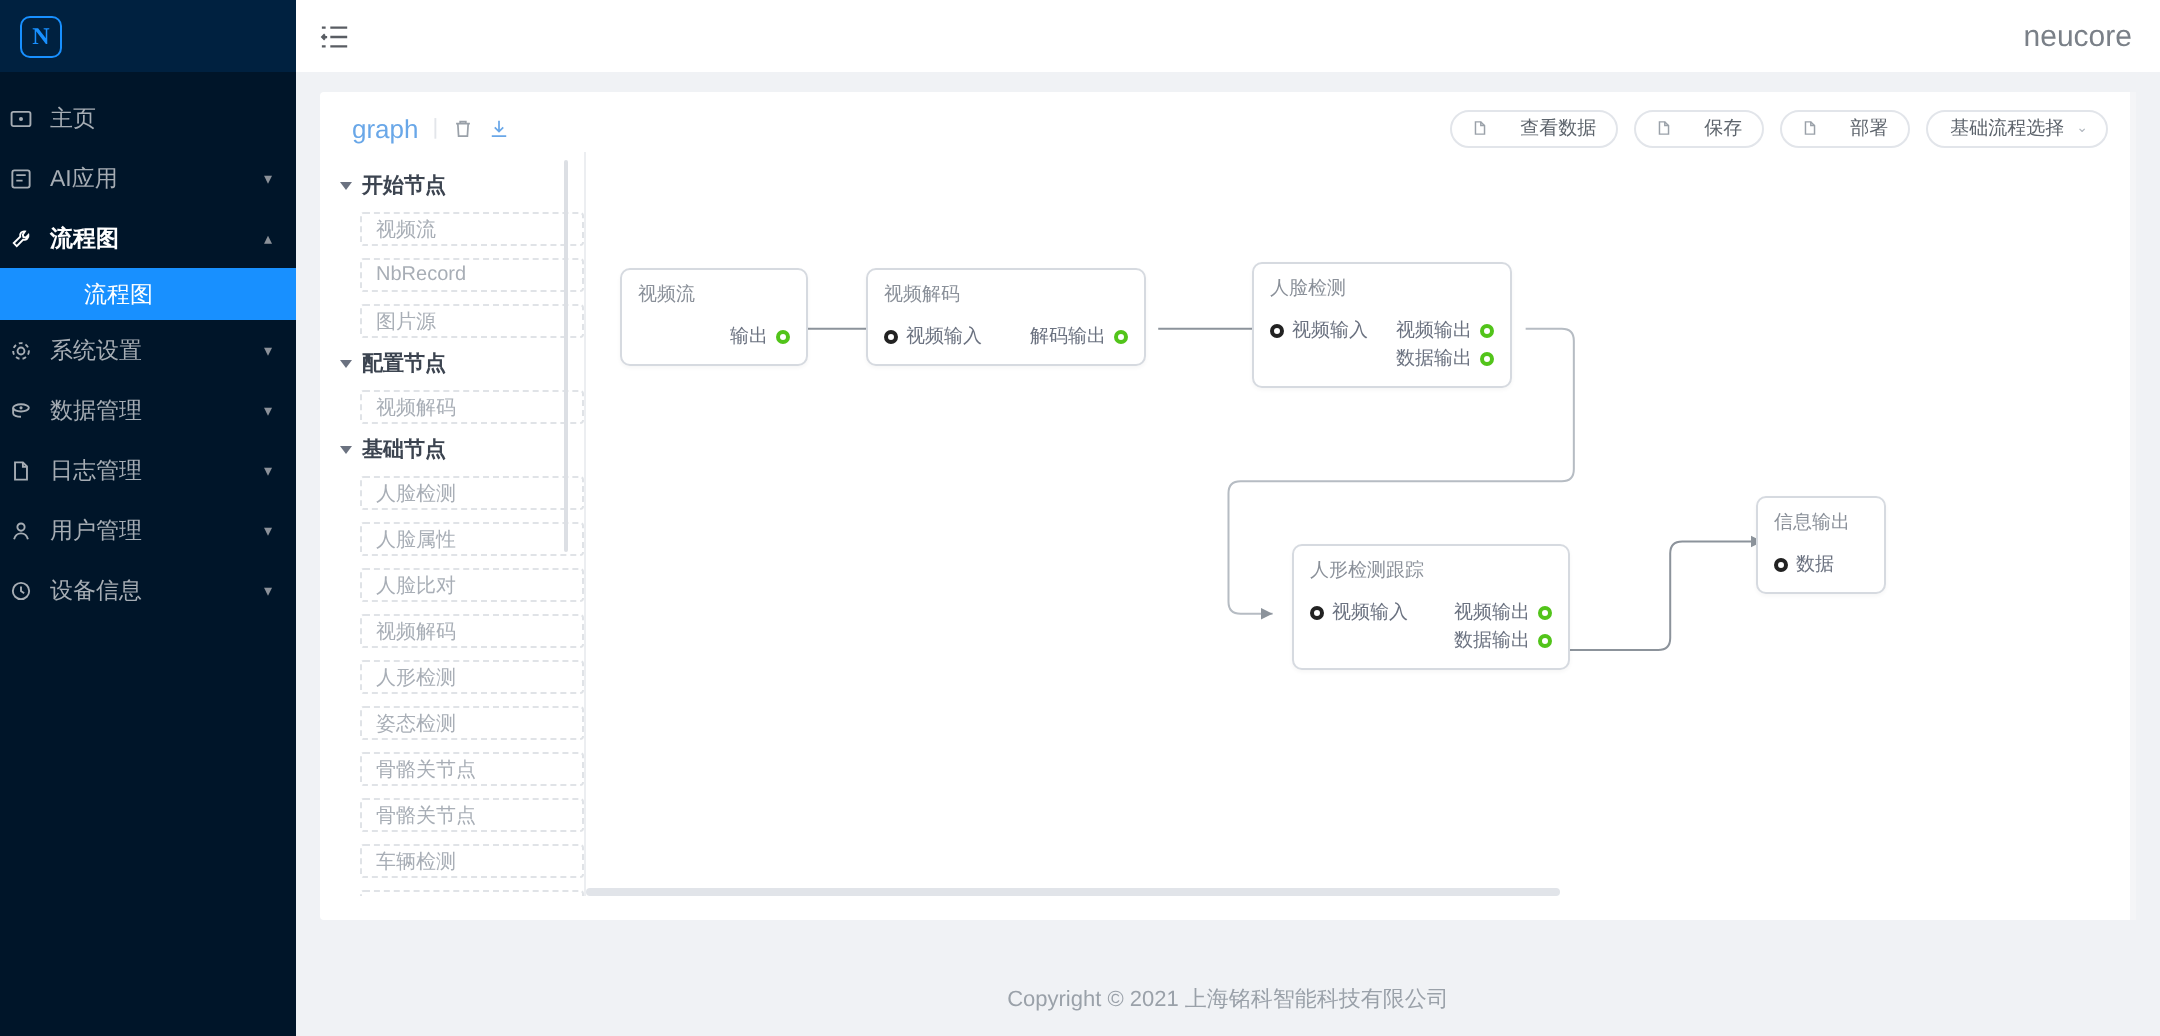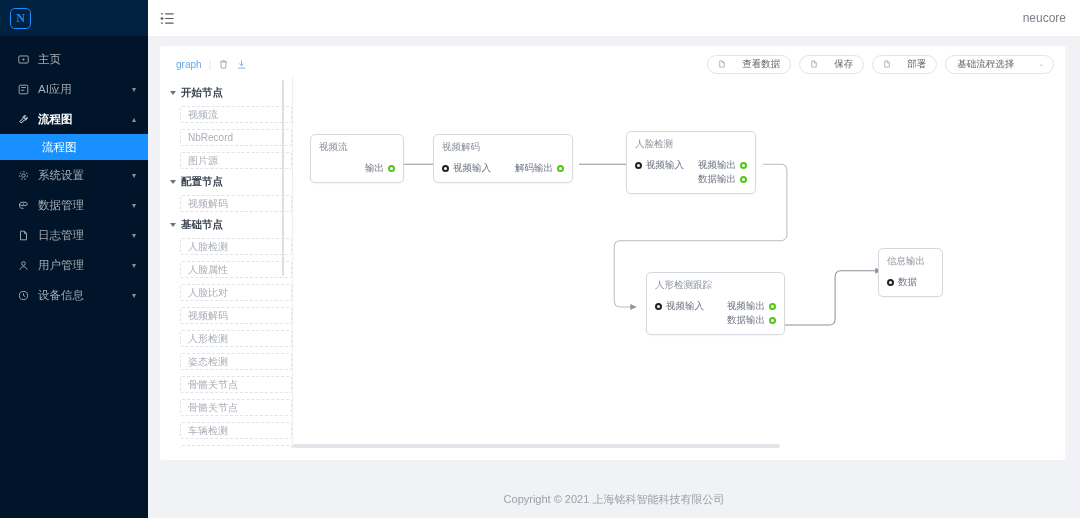--- a/index.html
+++ b/index.html
@@ -24,21 +24,21 @@
   }
   .logo-mark {
     width: 21px; height: 21px; border: 1.6px solid #1890ff; border-radius: 5px;
     display: flex; align-items: center; justify-content: center;
     color: #1890ff; font-size: 12px; font-weight: 700; line-height: 1;
     font-family: "Liberation Serif", serif;
   }
   .menu { padding-top: 8px; }
   .menu-item {
     height: 30px; display: flex; align-items: center;
-    padding: 0 12px 0 17px; color: #a6adb4; font-size: 11.5px;
+    padding: 0 12px 0 4px; color: #a6adb4; font-size: 11.5px;
     cursor: pointer; position: relative;
   }
   .menu-item .mi-icon {
     width: 13px; height: 13px; margin-right: 8px; flex: 0 0 13px;
     display: flex; align-items: center; justify-content: center;
   }
   .menu-item .mi-icon svg { width: 11px; height: 11px; display:block; }
   .menu-item .mi-label { flex: 1; white-space: nowrap; }
   .menu-item .mi-arrow { font-size: 8px; color: #8b9199; margin-left: 4px; }
   .menu-item.active-parent { color: #fff; font-weight: 600; }
@@ -50,51 +50,51 @@
   }
 
   
   .main { flex: 1; display: flex; flex-direction: column; height: 518px; background:#f0f2f5; }
   .topbar {
     height: 36px; background: #fff; display: flex; align-items: center;
     justify-content: space-between; padding: 0 14px 0 12px; flex: 0 0 36px;
   }
   .fold-icon { width: 15px; height: 15px; cursor: pointer; }
   .fold-icon svg { width: 15px; height: 15px; display:block; }
-  .top-user { font-size: 12px; color: #7a8088; }
+  .top-user { font-size: 15px; color: #7a8088; }
 
   .content-wrap { flex: 1; padding: 10px 12px 0 12px; overflow: hidden; }
   .panel {
     background: #fff; width: 100%; height: 414px; border-radius: 2px;
     display: flex; flex-direction: column; position: relative;
   }
 
   .panel-head {
     height: 30px; display: flex; align-items: center;
     justify-content: space-between; padding: 6px 10px 0 16px;
   }
   .graph-tab { display: flex; align-items: center; gap: 7px; }
-  .graph-label { color: #69a7e8; font-size: 10px; }
+  .graph-label { color: #69a7e8; font-size: 13px; }
   .vsep { color: #e3e6ea; font-size: 11px; }
   .htool { width: 11px; height: 11px; cursor: pointer; color:#9aa1a9; }
   .htool svg { width: 11px; height: 11px; display: block; }
   .htool.download { color:#69a7e8; }
 
   .toolbar { display: flex; align-items: center; gap: 8px; padding-right: 4px; }
   .tb-btn {
     height: 19px; border: 1px solid #e2e5ea; border-radius: 10px;
     background: #fff; font-size: 9.5px; color: #5d646c;
     display: flex; align-items: center; gap: 16px; padding: 0 10px;
     cursor: pointer; white-space: nowrap;
   }
   .tb-btn svg { width: 8px; height: 8px; display:block; color:#9aa1a9; }
   .tb-select {
     height: 19px; border: 1px solid #e2e5ea; border-radius: 10px;
     background: #fff; font-size: 9.5px; color: #5d646c;
-    display: flex; align-items: center; gap: 24px; padding: 0 9px 0 11px;
+    display: flex; align-items: center; gap: 6px; padding: 0 9px 0 11px;
     cursor: pointer; white-space: nowrap; text-align: center;
   }
   .tb-select .caret { font-size: 7px; color: #b3b9c0; }
 
   .panel-body { flex: 1; display: flex; overflow: hidden; padding: 0 0 12px 0; }
 
   
   .palette {
     width: 132px; flex: 0 0 132px; padding: 4px 0 0 10px;
     overflow: hidden; position: relative;

